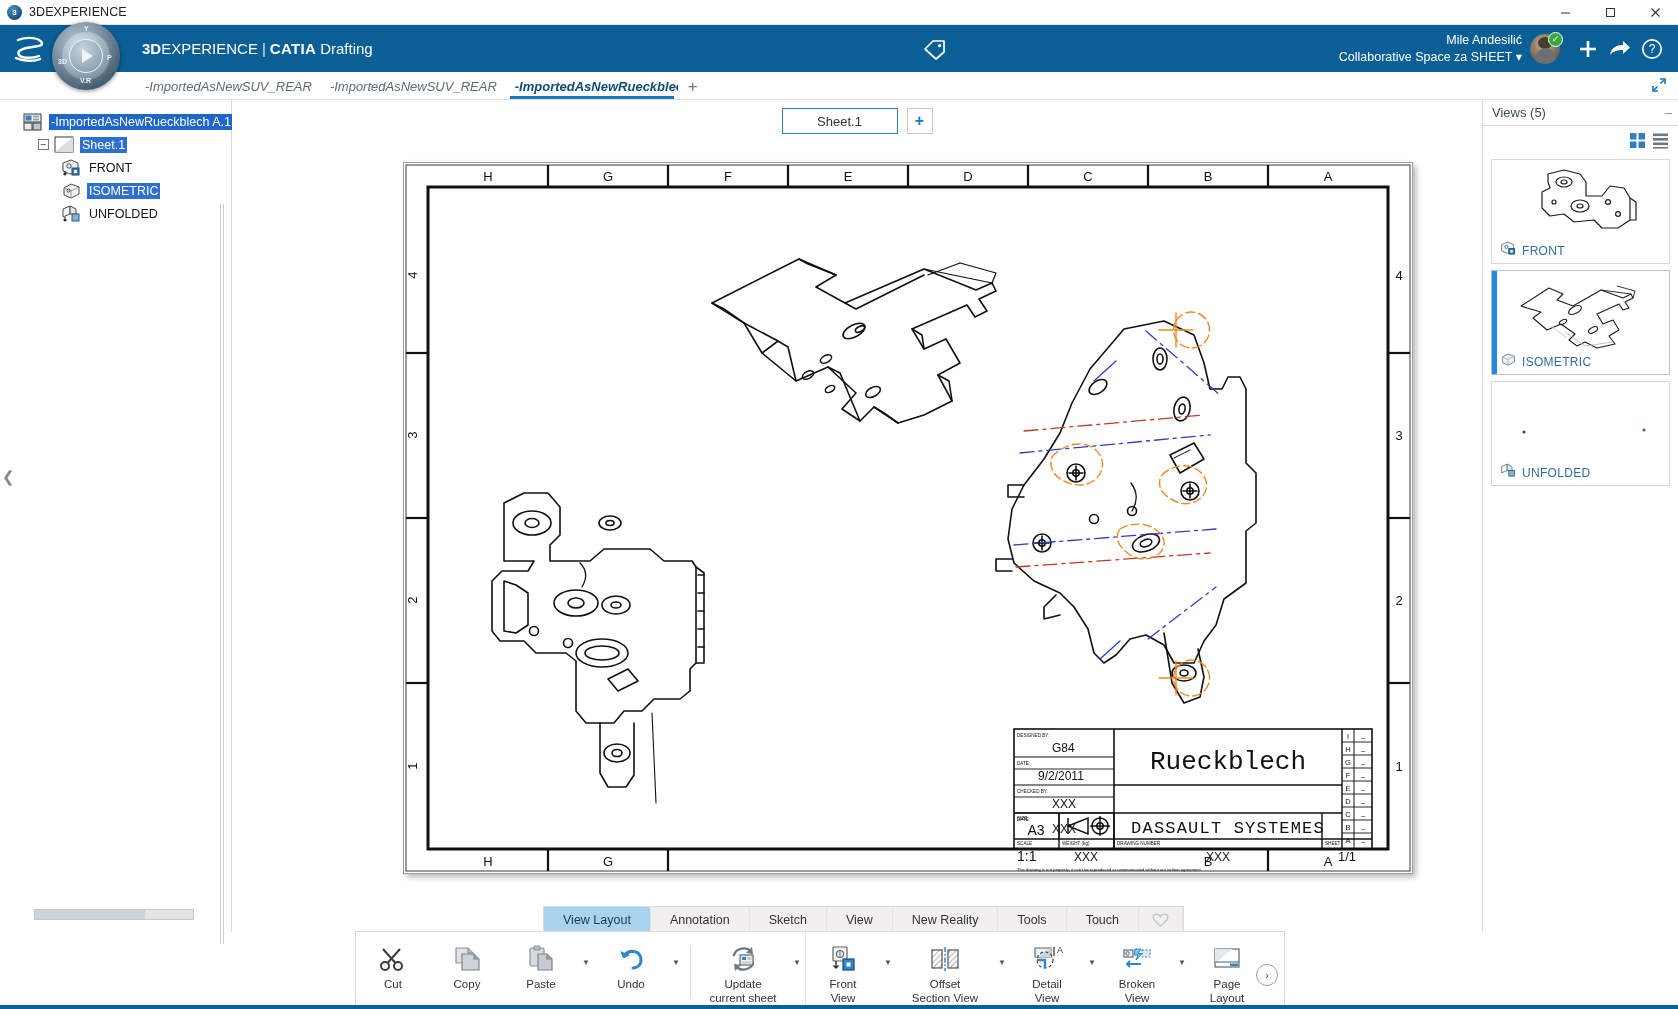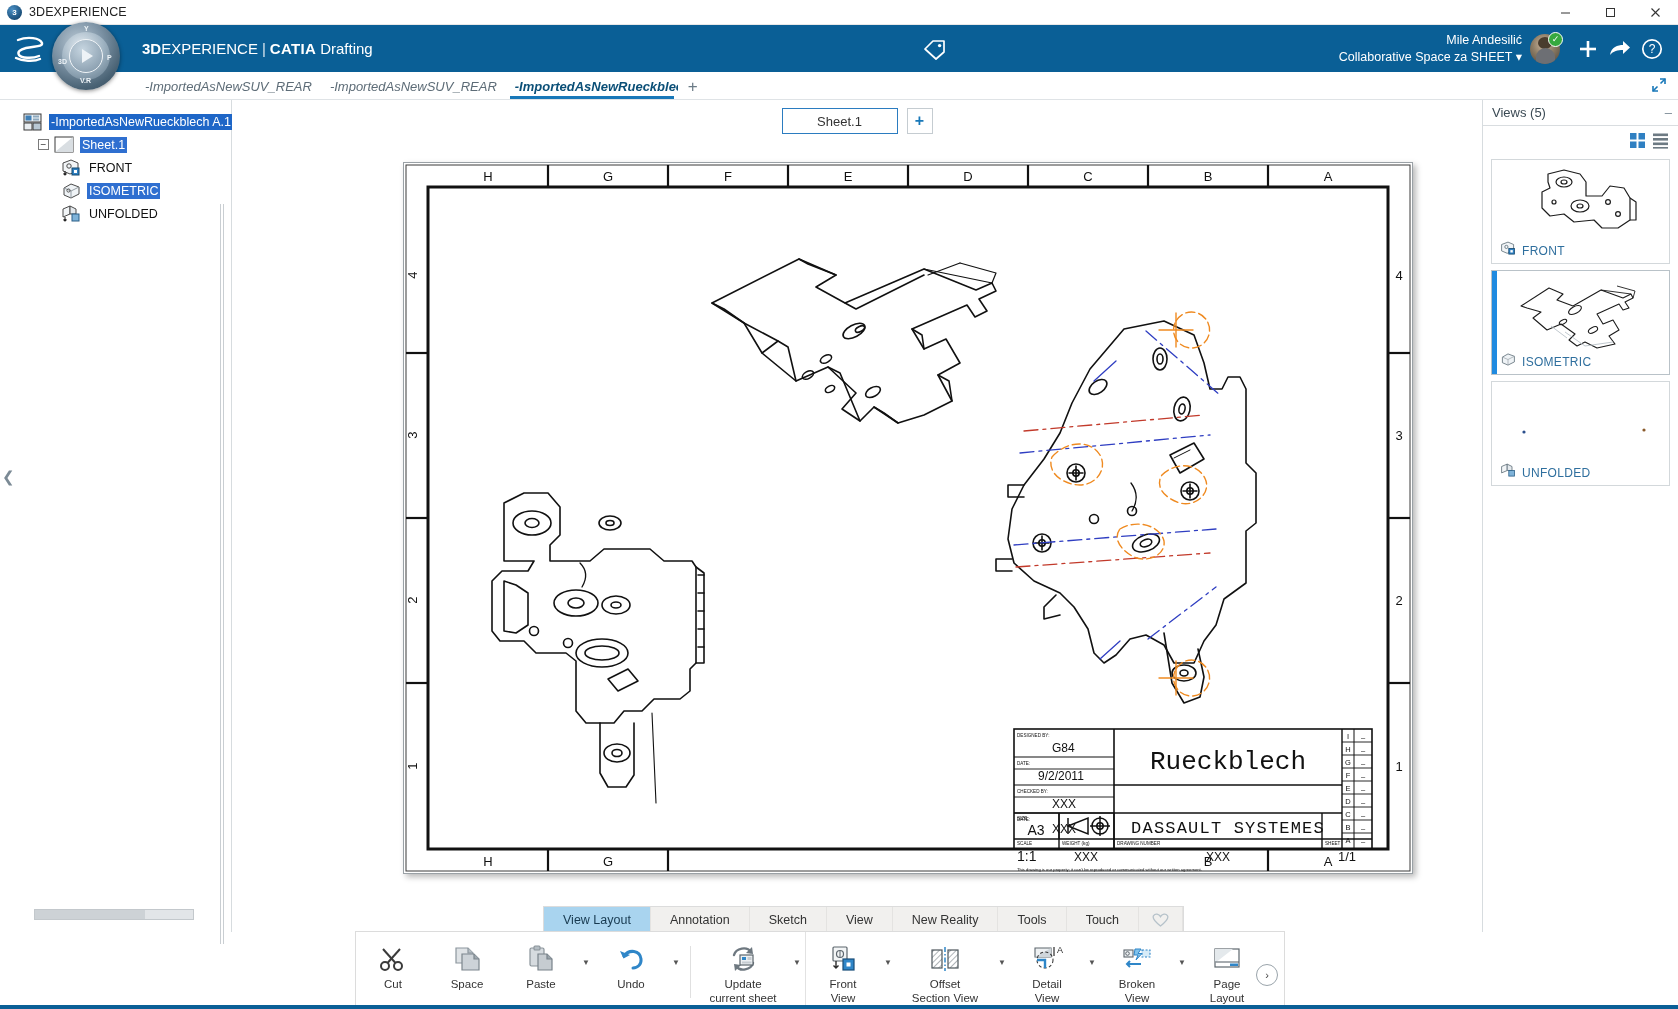--- a/index.html
+++ b/index.html
@@ -906,21 +906,21 @@
 
       <div class="rbtn">
         <div class="ricon">
           <svg width="30" height="30" viewBox="0 0 30 30">
             <path d="M4 4 h12 l5 5 v10 h-17 Z" fill="#dfe3e6" stroke="#8c969d" stroke-width="1.2"></path>
             <path d="M16 4 v5 h5" fill="#b7bfc5" stroke="#8c969d" stroke-width="1.2"></path>
             <path d="M10 10 h12 l5 5 v11 h-17 Z" fill="#cdd3d8" stroke="#7c868d" stroke-width="1.2"></path>
             <path d="M22 10 v5 h5" fill="#9ea8af" stroke="#7c868d" stroke-width="1.2"></path>
           </svg>
         </div>
-        <div class="rlabel">Space</div>
+        <div class="rlabel">Copy</div>
       </div>
 
       <div class="rbtn">
         <div class="ricon">
           <svg width="30" height="30" viewBox="0 0 30 30">
             <rect x="4" y="4" width="14" height="18" rx="1.5" fill="#d6dbdf" stroke="#8a939a" stroke-width="1.2"></rect>
             <rect x="8" y="2" width="6" height="4" rx="1" fill="#b4bdc3" stroke="#8a939a" stroke-width="1.1"></rect>
             <path d="M12 10 h9 l5 5 v11 h-14 Z" fill="#c6ccd1" stroke="#78828a" stroke-width="1.2"></path>
             <path d="M21 10 v5 h5" fill="#9aa4ab" stroke="#78828a" stroke-width="1.2"></path>
           </svg>

